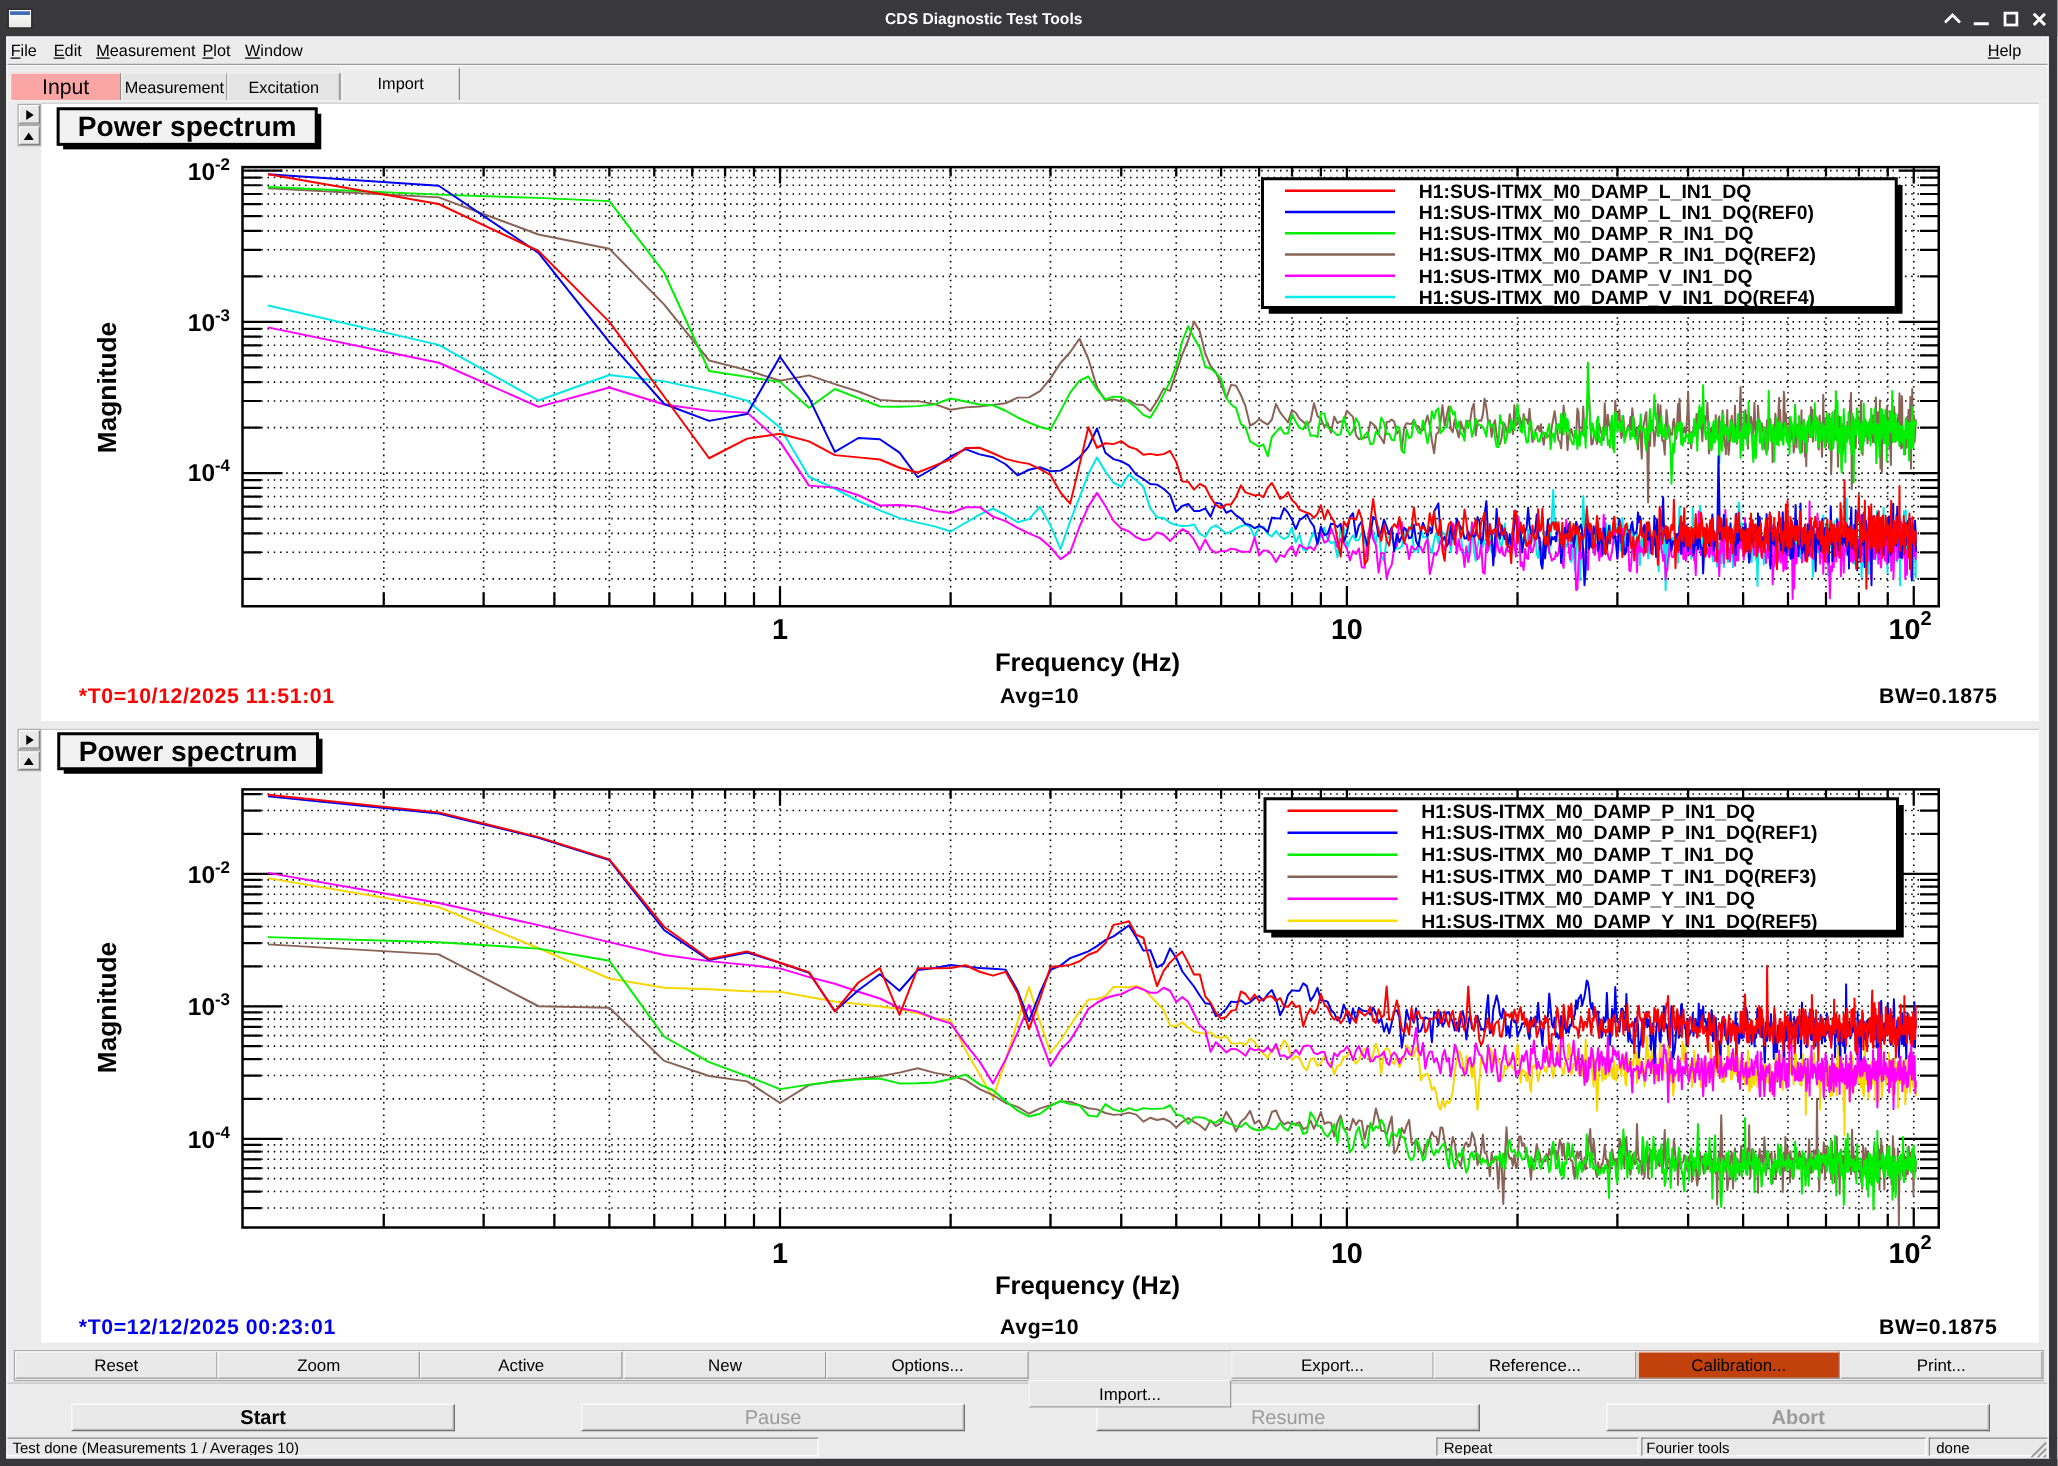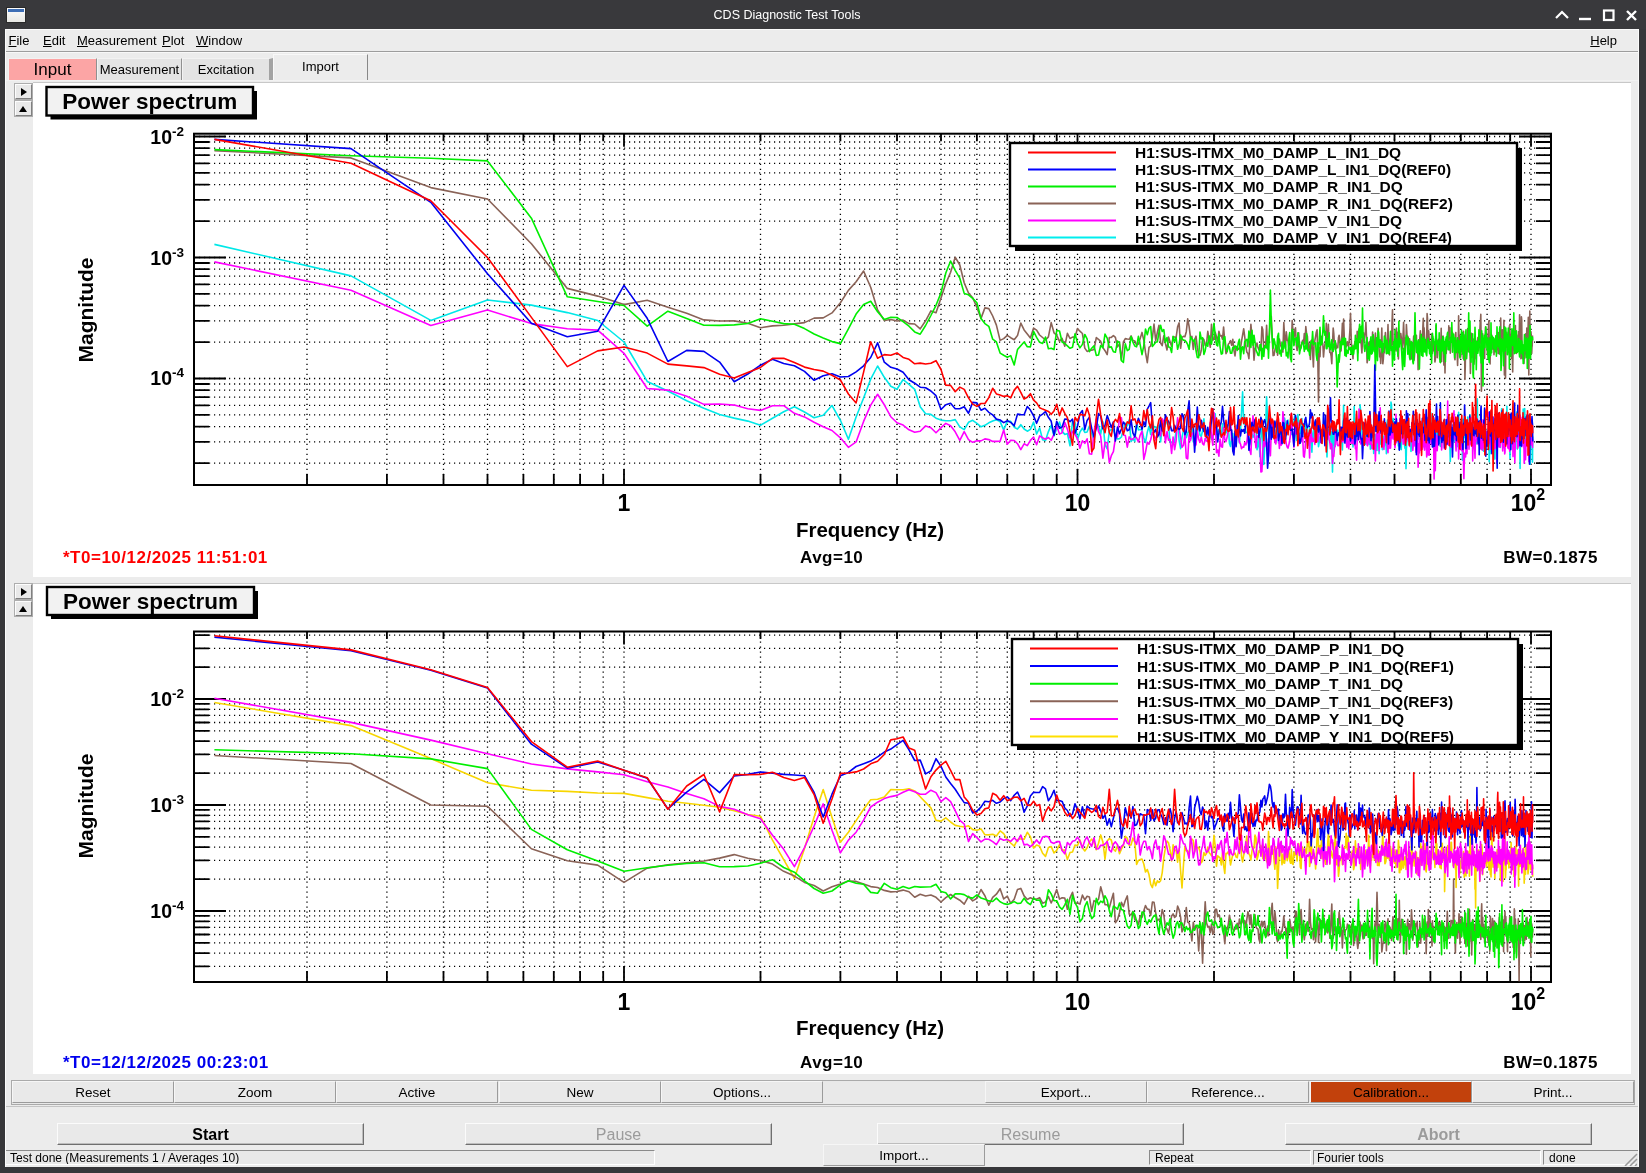--- a/index.html
+++ b/index.html
@@ -10,21 +10,21 @@
 <div style="position:absolute;right:0;top:0;width:7px;height:1173px;background:#37373a;z-index:50"></div>
 <div style="position:absolute;left:0;bottom:0;width:1646px;height:5px;background:#37373a;z-index:50"></div>
 <div style="position:absolute;left:5px;top:28px;width:1px;height:1140px;background:#fbfbfb;z-index:51"></div>
 <div style="position:absolute;right:7px;top:28px;width:1px;height:1140px;background:#fbfbfb;z-index:51"></div>
 <div style="position:absolute;left:5px;bottom:5px;width:1636px;height:1px;background:#fbfbfb;z-index:51"></div>
 
 <div style="position:absolute;left:0;top:0;width:1646px;height:29px;background:#39393c;z-index:52">
  <div style="position:absolute;left:6px;top:7px;width:20px;height:16px;background:linear-gradient(#fdfdfd,#e8e8e4);border:1px solid #2a2a2a;box-sizing:border-box">
    <div style="position:absolute;left:1px;top:1px;right:1px;height:3px;background:#3f6fb5"></div>
     </div>
- <div style="position:absolute;left:0;top:0;width:1574px;text-align:center;line-height:30px;color:#fff;font-size:12.5px;font-weight:normal">CDS Diagnostic Test Tools</div>
+ <div style="position:absolute;left:0;top:0;width:1574px;text-align:center;line-height:30px;color:#fff;font-size:12.5px;font-weight:bold">CDS Diagnostic Test Tools</div>
  <svg width="100" height="30" style="position:absolute;right:0px;top:0" viewBox="0 0 100 30">
   <polyline points="10,18 16,12 22,18" stroke="#fff" stroke-width="2.2" fill="none"></polyline>
   <line x1="33" y1="19" x2="45" y2="19" stroke="#fff" stroke-width="2.4"></line>
   <rect x="58" y="10.5" width="9.5" height="9.5" stroke="#fff" stroke-width="2.2" fill="none"></rect>
   <path d="M81 11 L90 20 M90 11 L81 20" stroke="#fff" stroke-width="2.4"></path>
  </svg>
 </div>
 
 <div style="position:absolute;left:5px;top:29px;width:1634px;height:22px;background:#ececec;border-top:1px solid #fafafa;box-sizing:border-box;font-size:13px;z-index:40">
  <div style="position:absolute;left:3.5px;top:0;height:21px;line-height:21px"><u>F</u>ile</div>
@@ -33,21 +33,21 @@
     <div style="position:absolute;left:157px;top:0;height:21px;line-height:21px"><u>P</u>lot</div>
     <div style="position:absolute;left:191px;top:0;height:21px;line-height:21px"><u>W</u>indow</div>
  <div style="position:absolute;right:22px;top:0;height:21px;line-height:21px"><u>H</u>elp</div>
 </div>
 <div style="position:absolute;left:5px;top:51px;width:1634px;height:1px;background:#9d9d9d;z-index:40"></div>
 <div style="position:absolute;left:5px;top:52px;width:1634px;height:1px;background:#f8f8f8;z-index:40"></div>
 
 <div style="position:absolute;left:6px;top:52px;width:1633px;height:28px;background:#ececec;z-index:39">
     <div style="position:absolute;left:2px;top:6px;width:89px;height:22px;background:#fca5a5;border-top:1px solid #f2f2f2;border-left:1px solid #f2f2f2;border-right:1px solid #909090;font-size:17px;text-align:center;line-height:21px;box-sizing:border-box">Input</div>
     <div style="position:absolute;left:91px;top:6px;width:85px;height:22px;background:#e4e4e4;border-top:1px solid #f2f2f2;border-left:1px solid #f2f2f2;border-right:1px solid #909090;font-size:13px;text-align:center;line-height:21px;box-sizing:border-box">Measurement</div>
-    <div style="position:absolute;left:176px;top:6px;width:91px;height:22px;background:#e4e4e4;border-top:1px solid #f2f2f2;border-left:1px solid #f2f2f2;border-right:4px solid #a3a3a3;font-size:13px;text-align:center;line-height:21px;box-sizing:border-box">Excitation</div>
+    <div style="position:absolute;left:176px;top:6px;width:91px;height:22px;background:#e4e4e4;border-top:1px solid #f2f2f2;border-left:1px solid #f2f2f2;border-right:2px solid #a3a3a3;font-size:13px;text-align:center;line-height:21px;box-sizing:border-box">Excitation</div>
     <div style="position:absolute;left:267px;top:2px;width:95px;height:26px;background:#ececec;border-top:1px solid #f8f8f8;border-left:1px solid #f8f8f8;border-right:1px solid #888;font-size:13px;text-align:center;line-height:24px;box-sizing:border-box;z-index:3">Import</div>
   </div>
 
 <div style="position:absolute;left:6px;top:80px;width:1633px;height:998px;background:#ececec;border-top:1px solid #f2f2f2;box-sizing:border-box;z-index:1"></div>
 
 <div style="position:absolute;left:33px;top:82px;width:1598px;height:495px;background:#fff;border-top:1px solid #c8c8c8;box-sizing:border-box;z-index:2"></div>
 <div style="position:absolute;left:33px;top:583px;width:1598px;height:491px;background:#fff;border-top:1px solid #c8c8c8;box-sizing:border-box;z-index:2"></div>
 <div style="position:absolute;z-index:5;width:15px;height:13px;background:#e9e9e9;border-top:1px solid #fdfdfd;border-left:1px solid #fdfdfd;border-right:1px solid #808080;border-bottom:1px solid #808080;outline:1px solid #adadad;left:15px;top:84px">
     <div style="position:absolute;left:5px;top:3px;width:0;height:0;border-left:6px solid #000;border-top:4px solid transparent;border-bottom:4px solid transparent"></div>
   </div>
@@ -140,21 +140,21 @@
 <text x="800" y="1067.5" font-size="17" letter-spacing="0.5" font-weight="bold">Avg=10</text>
 <text x="1598" y="1067.5" text-anchor="end" font-size="17" letter-spacing="0.5" font-weight="bold">BW=0.1875</text>
 </svg>
 
 <div style="position:absolute;left:11px;top:1080px;width:1624px;height:25px;border:1px solid #aaa;background:#e9e9e9;box-sizing:border-box;z-index:4"></div>
 <div style="position:absolute;left:12px;top:1081px;width:162px;height:22px;z-index:6;border:1px solid #9b9b9b;border-top-color:#f6f6f6;border-left-color:#f6f6f6;background:#e9e9e9;font-size:13.5px;text-align:center;line-height:22px;box-sizing:border-box">Reset</div>
 <div style="position:absolute;left:174px;top:1081px;width:162px;height:22px;z-index:6;border:1px solid #9b9b9b;border-top-color:#f6f6f6;border-left-color:#f6f6f6;background:#e9e9e9;font-size:13.5px;text-align:center;line-height:22px;box-sizing:border-box">Zoom</div>
 <div style="position:absolute;left:336px;top:1081px;width:162px;height:22px;z-index:6;border:1px solid #9b9b9b;border-top-color:#f6f6f6;border-left-color:#f6f6f6;background:#e9e9e9;font-size:13.5px;text-align:center;line-height:22px;box-sizing:border-box">Active</div>
 <div style="position:absolute;left:499px;top:1081px;width:162px;height:22px;z-index:6;border:1px solid #9b9b9b;border-top-color:#f6f6f6;border-left-color:#f6f6f6;background:#e9e9e9;font-size:13.5px;text-align:center;line-height:22px;box-sizing:border-box">New</div>
 <div style="position:absolute;left:661px;top:1081px;width:162px;height:22px;z-index:6;border:1px solid #9b9b9b;border-top-color:#f6f6f6;border-left-color:#f6f6f6;background:#e9e9e9;font-size:13.5px;text-align:center;line-height:22px;box-sizing:border-box">Options...</div>
-<div style="position:absolute;left:823px;top:1144px;width:162px;height:22px;z-index:6;border:1px solid #9b9b9b;border-top-color:#f6f6f6;border-left-color:#f6f6f6;background:#e9e9e9;font-size:13.5px;text-align:center;line-height:22px;box-sizing:border-box">Import...</div>
+<div style="position:absolute;left:823px;top:1104px;width:162px;height:22px;z-index:6;border:1px solid #9b9b9b;border-top-color:#f6f6f6;border-left-color:#f6f6f6;background:#e9e9e9;font-size:13.5px;text-align:center;line-height:22px;box-sizing:border-box">Import...</div>
 <div style="position:absolute;left:985px;top:1081px;width:162px;height:22px;z-index:6;border:1px solid #9b9b9b;border-top-color:#f6f6f6;border-left-color:#f6f6f6;background:#e9e9e9;font-size:13.5px;text-align:center;line-height:22px;box-sizing:border-box">Export...</div>
 <div style="position:absolute;left:1147px;top:1081px;width:162px;height:22px;z-index:6;border:1px solid #9b9b9b;border-top-color:#f6f6f6;border-left-color:#f6f6f6;background:#e9e9e9;font-size:13.5px;text-align:center;line-height:22px;box-sizing:border-box">Reference...</div>
 <div style="position:absolute;left:1310px;top:1081px;width:162px;height:22px;z-index:6;border:1px solid #9b9b9b;border-top-color:#f6f6f6;border-left-color:#f6f6f6;background:#c2410c;font-size:13.5px;text-align:center;line-height:22px;box-sizing:border-box">Calibration...</div>
 <div style="position:absolute;left:1472px;top:1081px;width:162px;height:22px;z-index:6;border:1px solid #9b9b9b;border-top-color:#f6f6f6;border-left-color:#f6f6f6;background:#e9e9e9;font-size:13.5px;text-align:center;line-height:22px;box-sizing:border-box">Print...</div>
 <div style="position:absolute;left:5px;top:1106px;width:1634px;height:1px;background:#c4c4c4;z-index:4"></div>
 
 <div style="position:absolute;left:57px;top:1123px;width:307px;height:22px;background:#e9e9e9;border-top:1px solid #fbfbfb;border-left:1px solid #fbfbfb;border-right:1px solid #6f6f6f;border-bottom:1px solid #6f6f6f;box-shadow:inset -1px -1px 0 #bdbdbd;box-sizing:border-box;font-size:16px;font-weight:bold;color:#000;text-align:center;line-height:21px">Start</div>
 <div style="position:absolute;left:465px;top:1123px;width:307px;height:22px;background:#e9e9e9;border-top:1px solid #fbfbfb;border-left:1px solid #fbfbfb;border-right:1px solid #6f6f6f;border-bottom:1px solid #6f6f6f;box-shadow:inset -1px -1px 0 #bdbdbd;box-sizing:border-box;font-size:16px;font-weight:normal;color:#9b9b9b;text-align:center;line-height:21px">Pause</div>
 <div style="position:absolute;left:877px;top:1123px;width:307px;height:22px;background:#e9e9e9;border-top:1px solid #fbfbfb;border-left:1px solid #fbfbfb;border-right:1px solid #6f6f6f;border-bottom:1px solid #6f6f6f;box-shadow:inset -1px -1px 0 #bdbdbd;box-sizing:border-box;font-size:16px;font-weight:normal;color:#9b9b9b;text-align:center;line-height:21px">Resume</div>
 <div style="position:absolute;left:1285px;top:1123px;width:307px;height:22px;background:#e9e9e9;border-top:1px solid #fbfbfb;border-left:1px solid #fbfbfb;border-right:1px solid #6f6f6f;border-bottom:1px solid #6f6f6f;box-shadow:inset -1px -1px 0 #bdbdbd;box-sizing:border-box;font-size:16px;font-weight:bold;color:#9b9b9b;text-align:center;line-height:21px">Abort</div>

